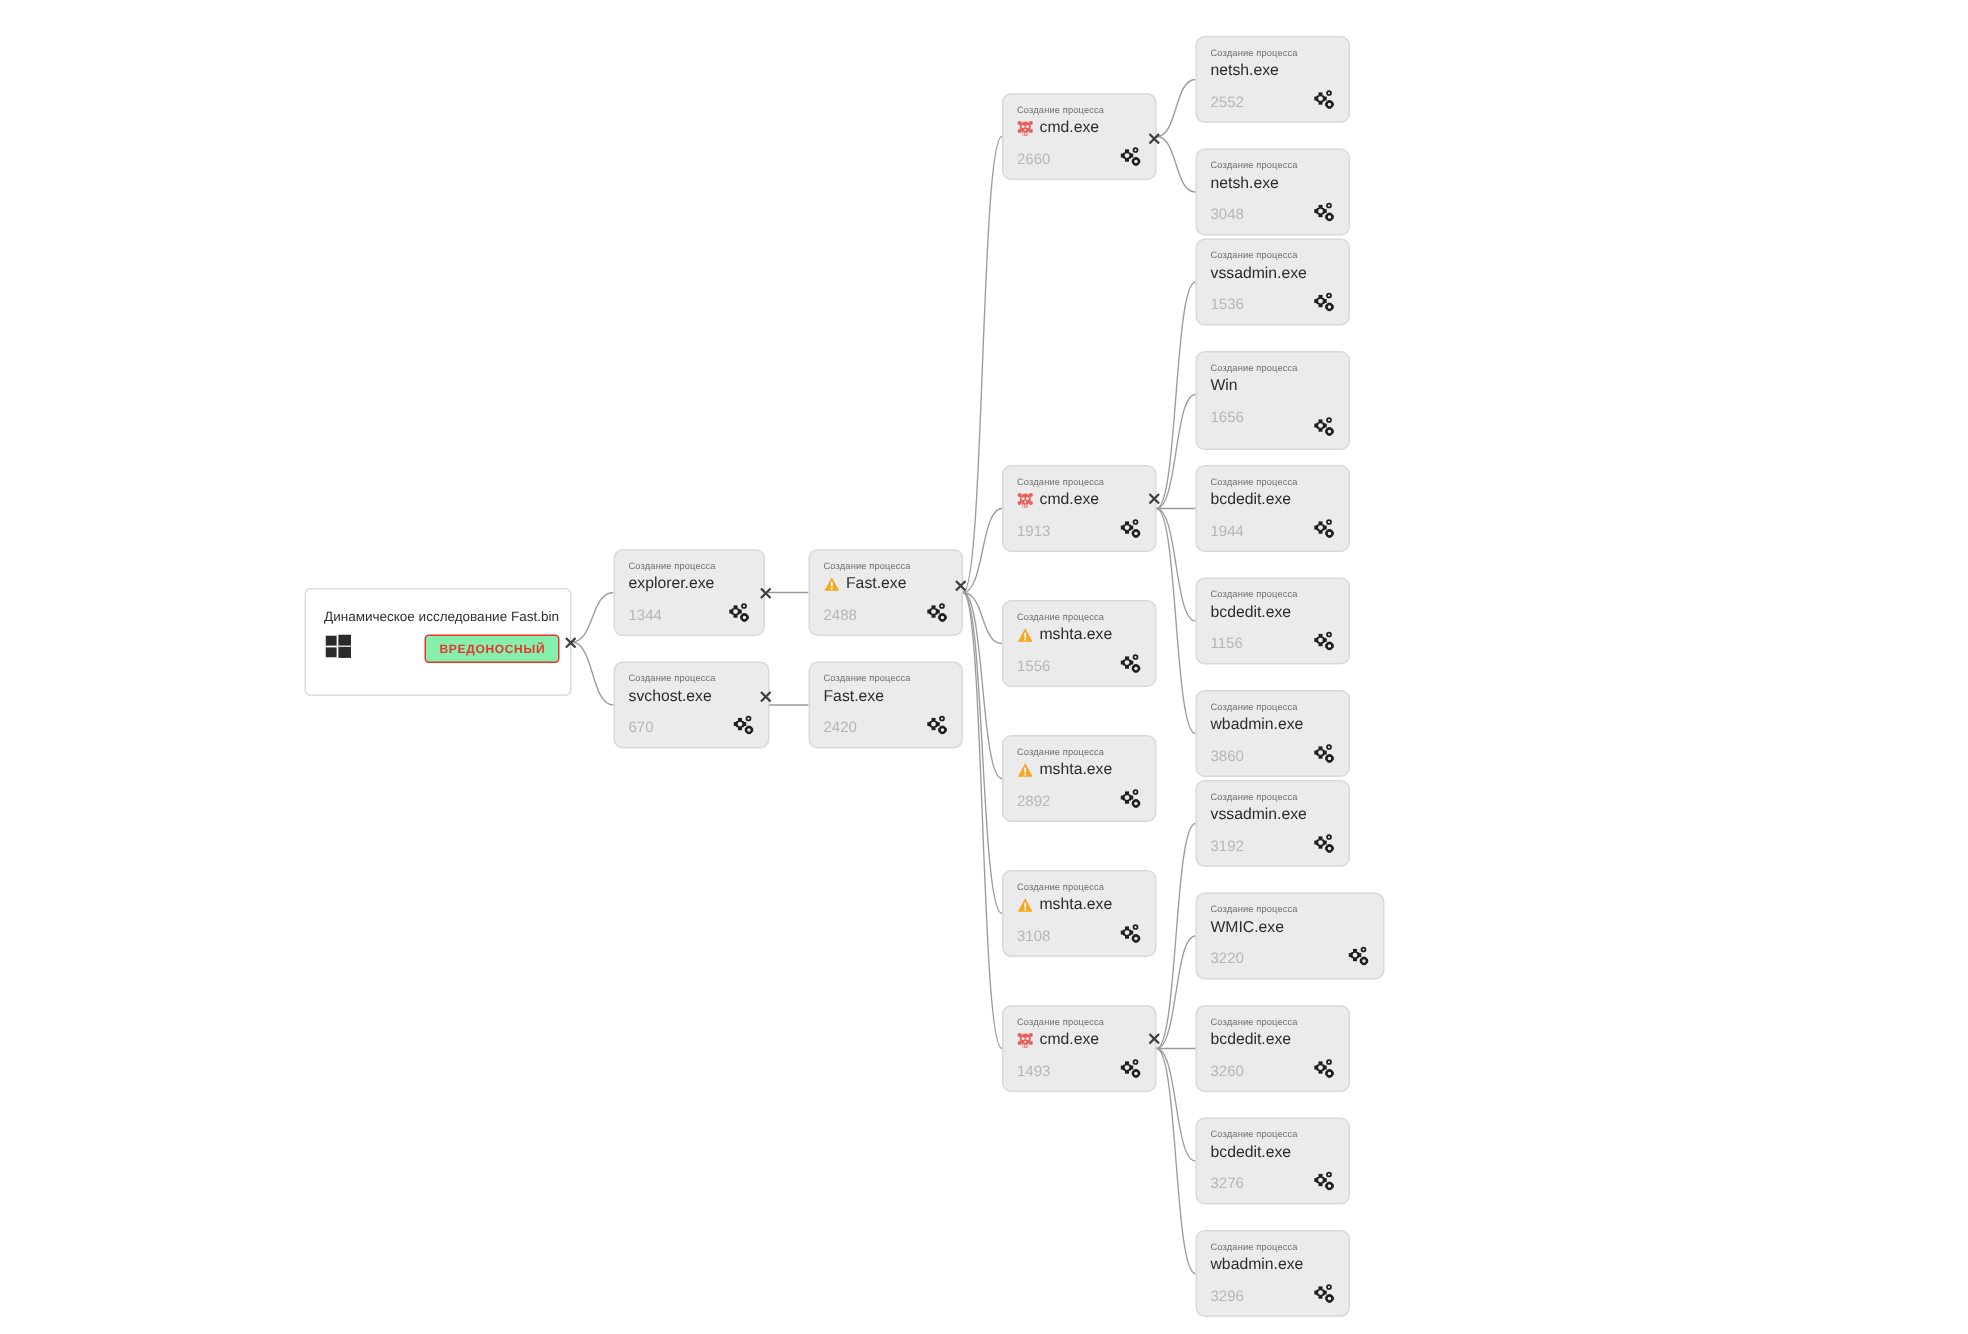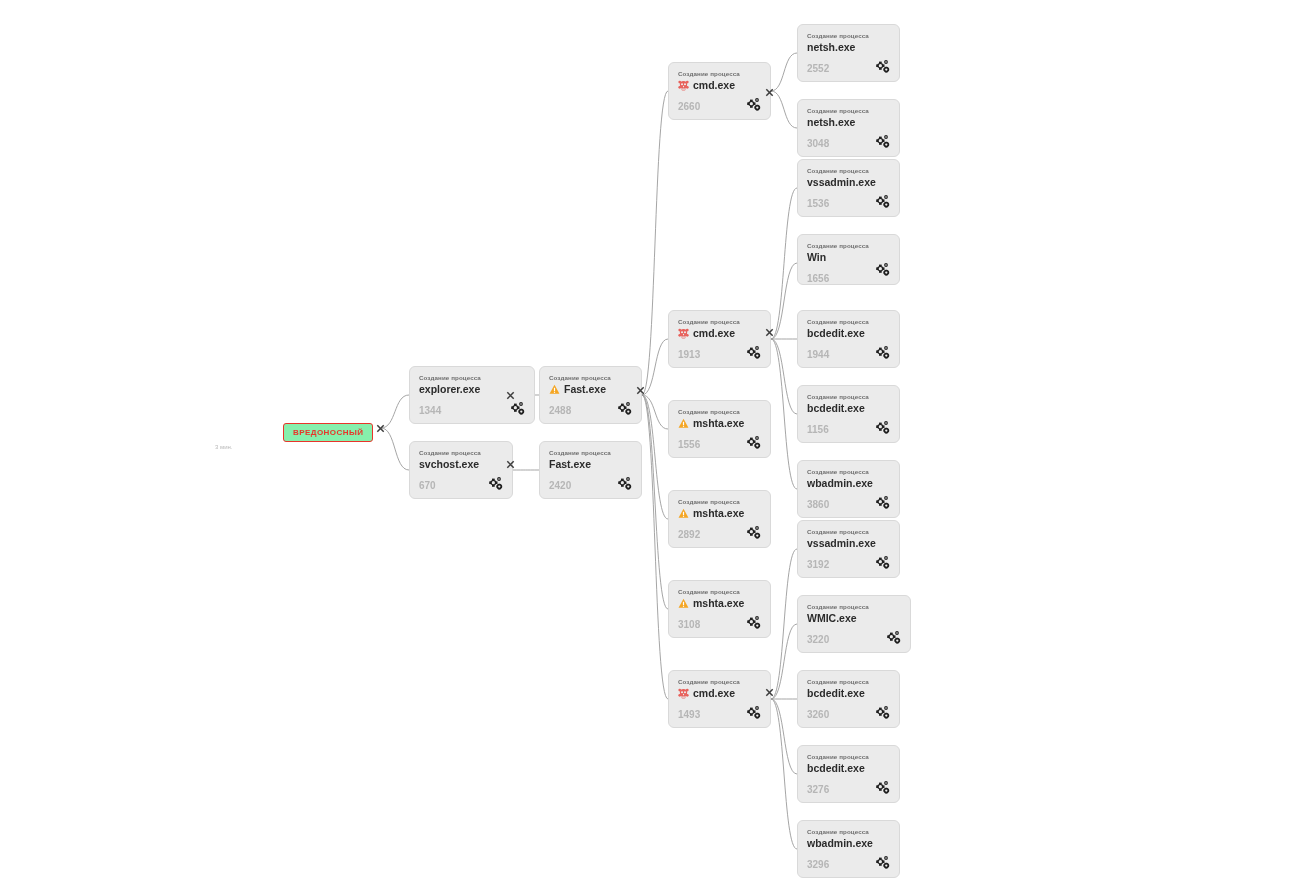--- a/index.html
+++ b/index.html
@@ -24,21 +24,20 @@
   }
 
   
   .node {
     position: absolute;
     background: #ebebeb;
     border: 1px solid #d9d9d9;
     border-radius: 6px;
     padding: 6px 9px 18px 9px;
     z-index: 3;
-    font-weight: bold;
   }
   .node-kind {
     font-size: 6.2px;
     color: #6e6e6e;
     letter-spacing: .1px;
     line-height: 9px;
     white-space: nowrap;
   }
   .node-title {
     font-size: 10.5px;
@@ -146,25 +145,34 @@
       <path d="M771 339 C785.3 339 782.7 339 797 339" fill="none" stroke="#9b9b9b" stroke-width="0.9"></path>
       <path d="M771 339 C785.3 339 782.7 414 797 414" fill="none" stroke="#9b9b9b" stroke-width="0.9"></path>
       <path d="M771 339 C785.3 339 782.7 489 797 489" fill="none" stroke="#9b9b9b" stroke-width="0.9"></path>
       <path d="M771 699 C785.3 699 782.7 549 797 549" fill="none" stroke="#9b9b9b" stroke-width="0.9"></path>
       <path d="M771 699 C785.3 699 782.7 624 797 624" fill="none" stroke="#9b9b9b" stroke-width="0.9"></path>
       <path d="M771 699 C785.3 699 782.7 699 797 699" fill="none" stroke="#9b9b9b" stroke-width="0.9"></path>
       <path d="M771 699 C785.3 699 782.7 774 797 774" fill="none" stroke="#9b9b9b" stroke-width="0.9"></path>
       <path d="M771 699 C785.3 699 782.7 849 797 849" fill="none" stroke="#9b9b9b" stroke-width="0.9"></path>
     </svg>
 
+  <div id="root-node">
+    <div id="root-title">Динамическое исследование Fast.bin</div>
+    <svg id="root-os-icon" viewBox="0 0 17 16">
+      <rect x="0" y="0.8" width="7.4" height="6.6" fill="#2b2b2b"></rect>
+      <rect x="8.6" y="0" width="8.4" height="7.4" fill="#2b2b2b"></rect>
+      <rect x="0" y="8.6" width="7.4" height="6.6" fill="#2b2b2b"></rect>
+      <rect x="8.6" y="8.2" width="8.4" height="7.4" fill="#2b2b2b"></rect>
+    </svg>
+  </div>
   <div id="root-time" style="position:absolute;left:215px;top:444px;">3 мин.</div>
   <div id="root-verdict">ВРЕДОНОСНЫЙ</div>
 
   <div id="node-layer">
-      <div class="node" style="left: 409px; top: 366px; width: 126px; height: 58px;">
+      <div class="node" style="left: 409px; top: 366px; width: 101px; height: 58px;">
         <div class="node-kind">Создание процесса</div>
         <div class="node-title">
           <span>explorer.exe</span>
         </div>
         <div class="node-pid">1344</div>
         <div class="node-gears"><svg viewBox="0 0 20 16" width="20" height="16">
             <g fill="#1f1f1f">
               <path d="M7.1 4.6 L8.3 4.6 L8.6 3.3 L10.1 3.3 L10.4 4.6 L11.6 4.6 L12.4 5.6 L11.7 6.7 L12.4 7.8 L11.6 8.8 L10.4 8.8 L10.1 10.1 L8.6 10.1 L8.3 8.8 L7.1 8.8 L6.3 7.8 L7.0 6.7 L6.3 5.6 Z"></path>
               <circle cx="9.35" cy="6.7" r="1.55" fill="#ebebeb"></circle>
               <rect x="5.2" y="5.4" width="8.3" height="2.6"></rect>
@@ -517,21 +525,21 @@
               <circle cx="15.0" cy="3.0" r="1.9"></circle>
               <circle cx="15.0" cy="3.0" r="0.75" fill="#ebebeb"></circle>
               <circle cx="15.3" cy="10.6" r="2.8"></circle>
               <circle cx="15.3" cy="10.6" r="1.15" fill="#ebebeb"></circle>
               <rect x="12.6" y="9.5" width="5.5" height="2.2"></rect>
               <rect x="14.2" y="7.9" width="2.2" height="5.5"></rect>
               <circle cx="15.3" cy="10.6" r="1.15" fill="#ebebeb"></circle>
             </g>
           </svg></div>
       </div>
-      <div class="node" style="left: 797px; top: 234px; width: 103px; height: 51px;">
+      <div class="node" style="left: 797px; top: 234px; width: 103px; height: 66px;">
         <div class="node-kind">Создание процесса</div>
         <div class="node-title">
           <span>Win</span>
         </div>
         <div class="node-pid">1656</div>
         <div class="node-gears"><svg viewBox="0 0 20 16" width="20" height="16">
             <g fill="#1f1f1f">
               <path d="M7.1 4.6 L8.3 4.6 L8.6 3.3 L10.1 3.3 L10.4 4.6 L11.6 4.6 L12.4 5.6 L11.7 6.7 L12.4 7.8 L11.6 8.8 L10.4 8.8 L10.1 10.1 L8.6 10.1 L8.3 8.8 L7.1 8.8 L6.3 7.8 L7.0 6.7 L6.3 5.6 Z"></path>
               <circle cx="9.35" cy="6.7" r="1.55" fill="#ebebeb"></circle>
               <rect x="5.2" y="5.4" width="8.3" height="2.6"></rect>
@@ -632,21 +640,21 @@
               <circle cx="15.0" cy="3.0" r="1.9"></circle>
               <circle cx="15.0" cy="3.0" r="0.75" fill="#ebebeb"></circle>
               <circle cx="15.3" cy="10.6" r="2.8"></circle>
               <circle cx="15.3" cy="10.6" r="1.15" fill="#ebebeb"></circle>
               <rect x="12.6" y="9.5" width="5.5" height="2.2"></rect>
               <rect x="14.2" y="7.9" width="2.2" height="5.5"></rect>
               <circle cx="15.3" cy="10.6" r="1.15" fill="#ebebeb"></circle>
             </g>
           </svg></div>
       </div>
-      <div class="node" style="left: 797px; top: 595px; width: 114px; height: 58px;">
+      <div class="node" style="left: 797px; top: 595px; width: 126px; height: 58px;">
         <div class="node-kind">Создание процесса</div>
         <div class="node-title">
           <span>WMIC.exe</span>
         </div>
         <div class="node-pid">3220</div>
         <div class="node-gears"><svg viewBox="0 0 20 16" width="20" height="16">
             <g fill="#1f1f1f">
               <path d="M7.1 4.6 L8.3 4.6 L8.6 3.3 L10.1 3.3 L10.4 4.6 L11.6 4.6 L12.4 5.6 L11.7 6.7 L12.4 7.8 L11.6 8.8 L10.4 8.8 L10.1 10.1 L8.6 10.1 L8.3 8.8 L7.1 8.8 L6.3 7.8 L7.0 6.7 L6.3 5.6 Z"></path>
               <circle cx="9.35" cy="6.7" r="1.55" fill="#ebebeb"></circle>
               <rect x="5.2" y="5.4" width="8.3" height="2.6"></rect>

